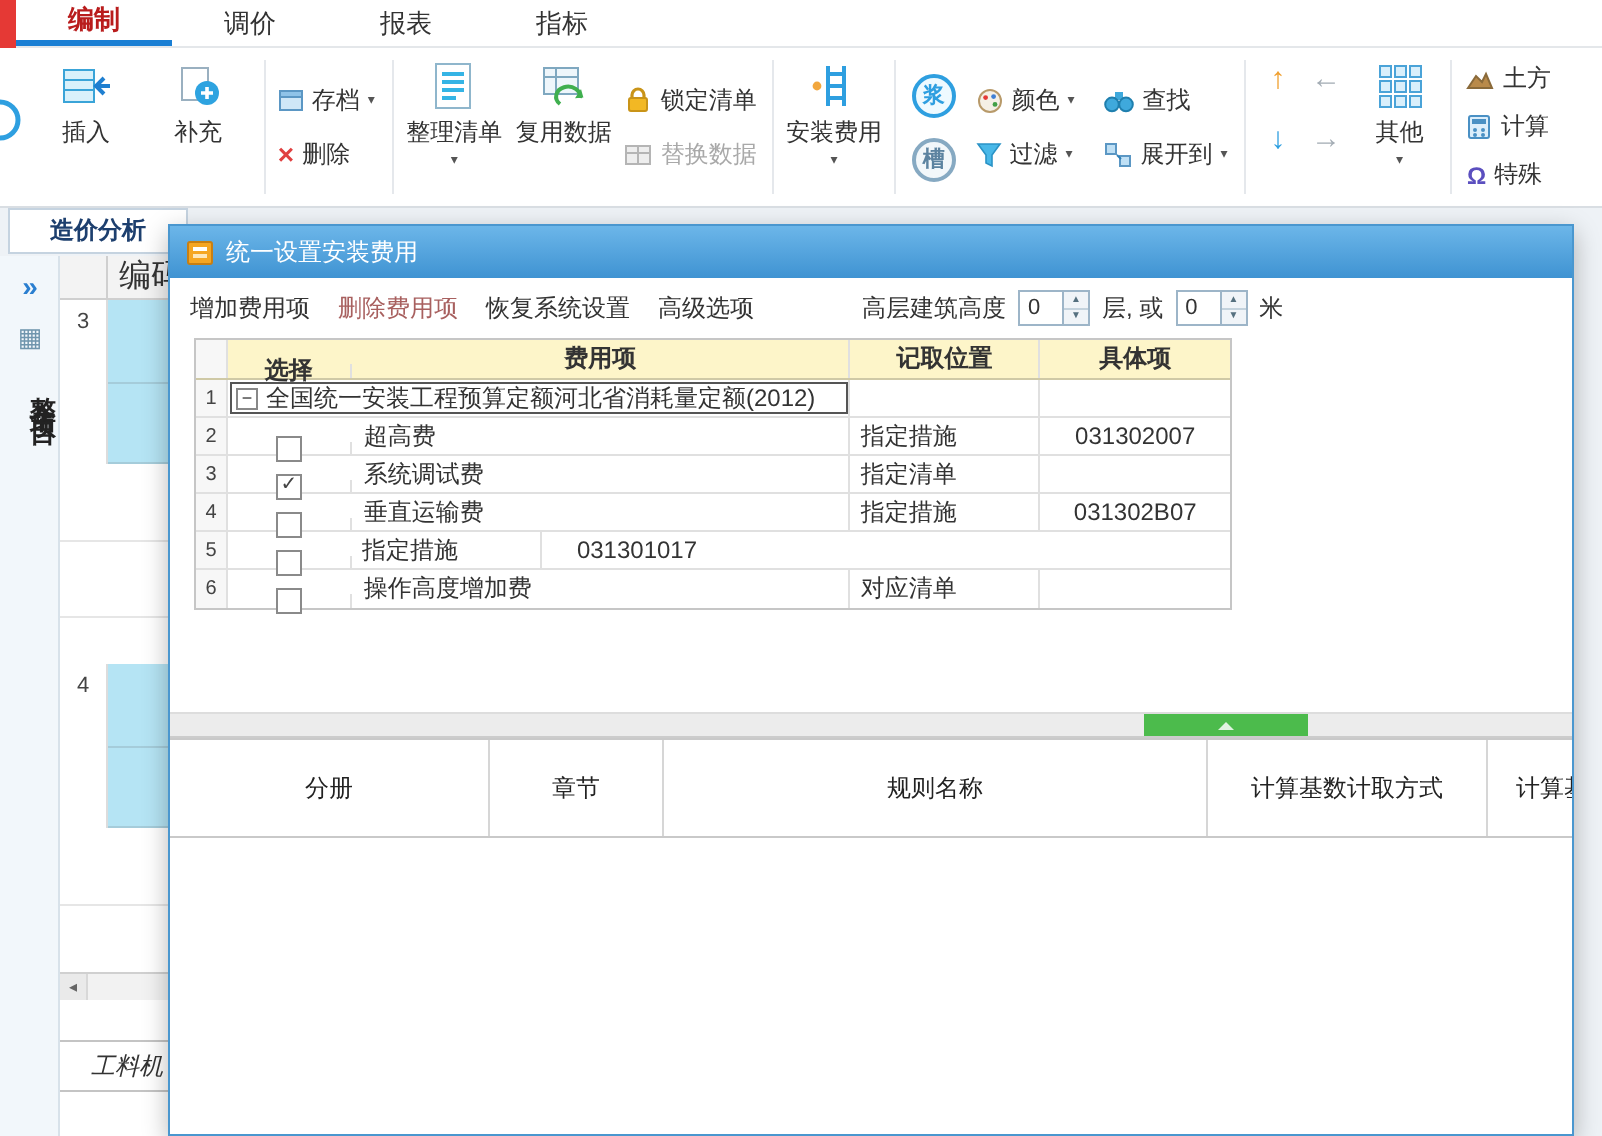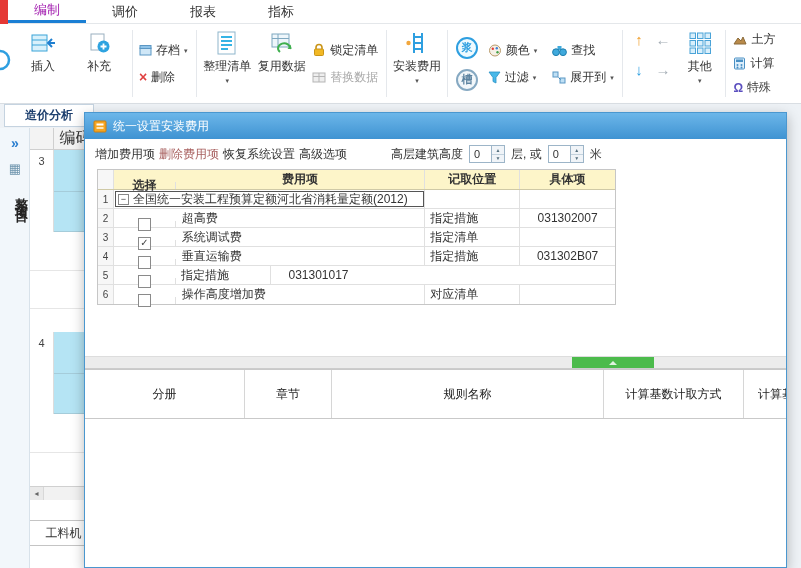--- a/index.html
+++ b/index.html
@@ -5,21 +5,21 @@
   * { margin:0; padding:0; box-sizing:border-box; }
   html,body { width:801px; height:568px; overflow:hidden; background:#fff;
     font-family:"Liberation Sans","DejaVu Sans",sans-serif; font-size:12px; color:#333; }
   body { position:relative; }
 
   
   .tabbar { position:absolute; top:0; left:0; width:801px; height:24px; background:#fff;
     border-bottom:1px solid #e4e7ea; display:flex; align-items:stretch; }
   .app-corner { width:8px; height:24px; background:#e53935; }
   .rtab { padding:0 26px; display:flex; align-items:center; font-size:13px; color:#333; cursor:default; }
-  .rtab.active { color:#a21caf; font-weight:normal; border-bottom:3px solid #1a7fd4; }
+  .rtab.active { color:#b91c1c; font-weight:bold; border-bottom:3px solid #1a7fd4; }
 
   
   .ribbon { position:absolute; top:24px; left:0; width:801px; height:80px; background:#fff;
     border-bottom:1px solid #d9dee3; display:flex; align-items:stretch; overflow:hidden; }
   .rsep { width:1px; background:#e5e8ec; margin:6px 2px; }
   .rgroup { display:flex; align-items:center; padding:0 3px; }
   .bigbtn { width:56px; height:100%; display:flex; flex-direction:column; align-items:center;
     justify-content:flex-start; padding-top:5px; gap:2px; font-size:12px; }
   .bigbtn .iconbox { height:27px; display:flex; align-items:center; justify-content:center; }
   .smallcol { display:flex; flex-direction:column; justify-content:center; gap:10px; padding:0 4px; }
@@ -59,28 +59,28 @@
     color:#444; text-align:center; padding-top:5px; }
   .g-cyan { position:absolute; left:24px; right:0; background:#b5e4f4; border-bottom:1px solid #a5ccda; }
   .g-cyan::after { content:""; position:absolute; left:0; right:0; top:50%; height:1px; background:#a5ccda; }
   .g-line { position:absolute; left:0; right:0; height:1px; background:#e6e6e6; }
   .hscroll { position:absolute; top:358px; left:0; right:0; height:14px; background:#f2f2f2;
     border-top:1px solid #d0d0d0; display:flex; }
   .hs-btn { width:14px; background:#eaeaea; border-right:1px solid #d8d8d8; display:flex;
     align-items:center; justify-content:center; font-size:8px; color:#666; }
   .ltab { position:absolute; top:392px; left:0; right:0; height:26px; background:#fff;
     border-top:1px solid #c4c4c4; border-bottom:1px solid #c4c4c4; display:flex;
-    align-items:center; justify-content:center; }
+    align-items:center; justify-content:center;font-style:italic; }
 
   
   .dialog { position:absolute; left:84px; top:112px; width:703px; height:456px; background:#fff;
     border:1px solid #4a97cf; box-shadow:0 4px 12px rgba(0,0,0,.28); overflow:hidden; }
   .dlg-title { height:26px; background:linear-gradient(180deg,#6cb6e9,#3f93d2); display:flex;
     align-items:center; padding:0 8px; gap:6px; color:#fff; font-size:12px; }
-  .dlg-toolbar { height:30px; display:flex; align-items:center; padding:0 10px; gap:4px; font-size:12px; }
+  .dlg-toolbar { height:30px; display:flex; align-items:center; padding:0 10px; gap:14px; font-size:12px; }
   .lnkbtn { cursor:default; white-space:nowrap; }
   .lnkbtn.warn { color:#a8605f; }
   .hgroup { display:flex; align-items:center; gap:6px; margin-left:40px; white-space:nowrap; }
   .spinner { width:36px; height:18px; border:1px solid #9db5c8; display:flex; background:#fff; }
   .spin-val { flex:1; font-size:11px; padding-left:4px; display:flex; align-items:center; }
   .spin-btns { width:13px; border-left:1px solid #9db5c8; display:flex; flex-direction:column; }
   .sb { flex:1; background:#f0f4f8; display:flex; align-items:center; justify-content:center;
     font-size:5px; color:#55707f; }
   .sb:first-child { border-bottom:1px solid #c3d2dd; }
 

